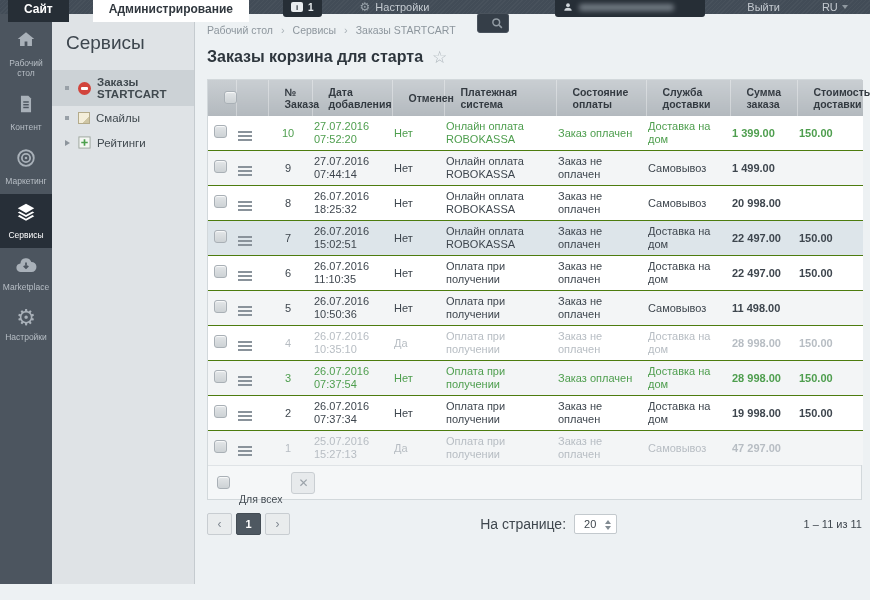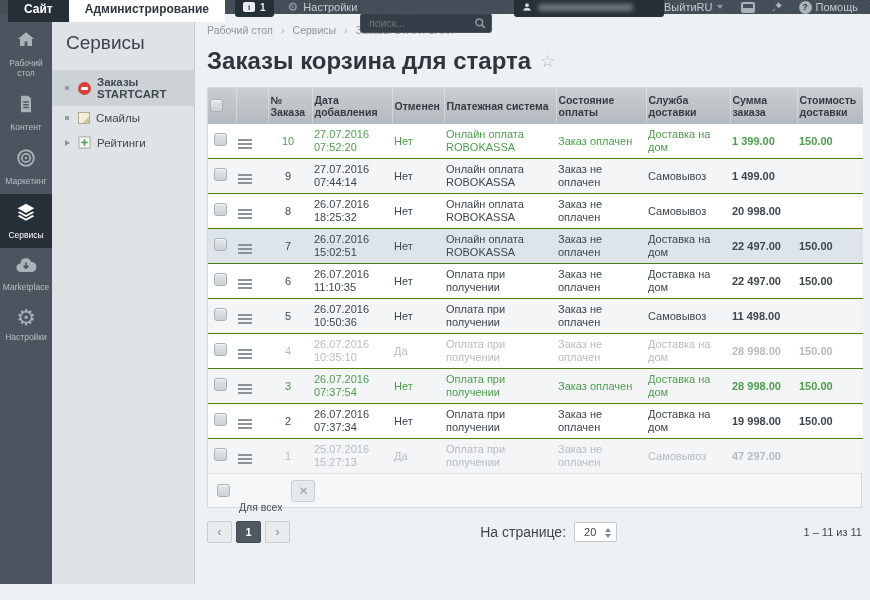--- a/index.html
+++ b/index.html
@@ -3,41 +3,41 @@
 <meta charset="utf-8">
 <style>
   * { box-sizing: border-box; margin: 0; padding: 0; }
   html,body { width:870px; height:600px; overflow:hidden; }
   body { font-family:"Liberation Sans","DejaVu Sans",sans-serif; background:#edf1f3; }
   .uicon { font-family:"DejaVu Sans",sans-serif; font-style:normal; }
 
   
   .topbar { height:14px; background:#424c57;
     background-image:repeating-linear-gradient(135deg, rgba(255,255,255,.03) 0 1px, transparent 1px 3px);
-    display:flex; align-items:center; position:relative; }
+    display:flex; align-items:center; position:relative;gap:24px; }
   .tab { height:26px; margin-top:4px; display:flex; align-items:center; padding:0 16px;
     font-size:12px; font-weight:bold; border-radius:2px 2px 0 0; cursor:default; }
   .tab-site { background:#262e36; color:#fff; margin-left:8px; }
   .tab-admin { background:#fff; color:#30373e; }
   .notif-badge { height:20px; background:#262e36; border-radius:3px; display:flex; align-items:center;
     gap:5px; padding:0 8px; margin-left:10px; }
   .bubble { width:12px; height:10px; background:#e8ecef; border-radius:2px; display:flex;
     align-items:center; justify-content:center; font-size:8px; font-weight:bold; color:#262e36; }
   .notif-count { color:#e8ecef; font-size:10px; font-weight:bold; }
   .tb-settings { display:flex; align-items:center; gap:5px; margin-left:14px; color:#c4cad0; font-size:11px; }
   .gear-sm { color:#9aa3ab; font-size:12px; line-height:12px; }
   .tb-spacer { flex:1; }
   .search-wrap { position:relative; width:132px;margin-top:32px; }
   .search-wrap input { width:100%; height:20px; background:#353e48; border:1px solid #4a535d;
     border-radius:3px; color:#98a1a8; font-size:10.5px; padding:0 22px 0 8px; outline:none; }
   .search-wrap svg { position:absolute; right:6px; top:4px; }
   .user-pill { height:20px; min-width:150px; background:#262e36; border-radius:3px; margin-left:22px;
     display:flex; align-items:center; padding:0 8px; gap:6px; }
   .blurbar { width:95px; height:7px; background:#8b949c; border-radius:3px; filter:blur(2.5px); opacity:.75; }
-  .tb-link { color:#c4cad0; font-size:11px; text-decoration:none; display:flex; align-items:center; gap:4px; }
+  .tb-link { color:#c4cad0; font-size:11px; margin-left:18px; text-decoration:none; display:flex; align-items:center; gap:4px; }
   .caret-down { width:0; height:0; border-left:3px solid transparent; border-right:3px solid transparent;
     border-top:4px solid #8f98a0; display:inline-block; }
   .monitor-ic { width:14px; height:11px; border:2px solid #aab2ba; border-radius:2px;
     box-shadow: inset 0 -3px 0 #aab2ba; display:inline-block; margin-left:18px; }
   .pin-wrap { margin-left:16px; display:flex; }
   .help-wrap { margin-left:16px; margin-right:12px; }
   .help-circle { width:13px; height:13px; border-radius:50%; background:#aab2ba; color:#323b44;
     font-size:9px; font-weight:bold; display:inline-flex; align-items:center; justify-content:center; }
 
   
@@ -67,28 +67,28 @@
     background:#fff; border-radius:1px; }
   .mi-sticker { width:12px; height:12px; background:linear-gradient(135deg,#f4eeda 70%,#cfc6a4 70%);
     border:1px solid #b4ab8b; flex:none; }
 
   
   .main { flex:1; padding:10px 0 0 12px; background:#edf1f3; min-width:0; }
   .breadcrumb { font-size:10.5px; color:#8d969d; display:flex; align-items:center; gap:8px; }
   .breadcrumb .sep { color:#aab2b8; font-size:11px; }
   .bc-link { cursor:pointer; }
   .page-title-row { display:flex; align-items:center; gap:9px; margin:11px 0 12px; }
-  .page-title { font-size:24px; font-weight:bold; color:#2e363d; }
+  .page-title { font-size:16px; font-weight:bold; color:#2e363d; }
   .fav-star { font-size:17px; color:#aeb6bc; cursor:pointer; }
 
   
   .grid-wrap { width:655px; background:#fff; border:1px solid #d2d8db; }
   table.grid { width:100%; border-collapse:collapse; table-layout:fixed; }
   .grid thead th { height:36px; background:linear-gradient(#c9ced2,#b3b9be); font-size:10.5px;
-    font-weight:bold; color:#333a41; text-align:left; padding:4px 6px 4px 2px; vertical-align:middle;
+    font-weight:bold; color:#333a41; text-align:left; padding:4px 6px 4px 16px; vertical-align:middle;
     border-left:1px solid rgba(255,255,255,.35); line-height:12px; }
   .grid thead th:first-child { border-left:none; }
   .grid td { font-size:11px; color:#3e464e; padding:4px 6px 4px 2px; line-height:13px;
     vertical-align:middle; height:33px; }
   .grid tbody tr { border-top:1px solid #4d7c0f; }
   .grid tbody tr:first-child { border-top:none; }
   tr.odd { background:#f3f5f6; }
   tr.even { background:#fff; }
   tr.hl { background:#dde5ea; }
   tr.row-paid td { color:#4e9e4e; }

